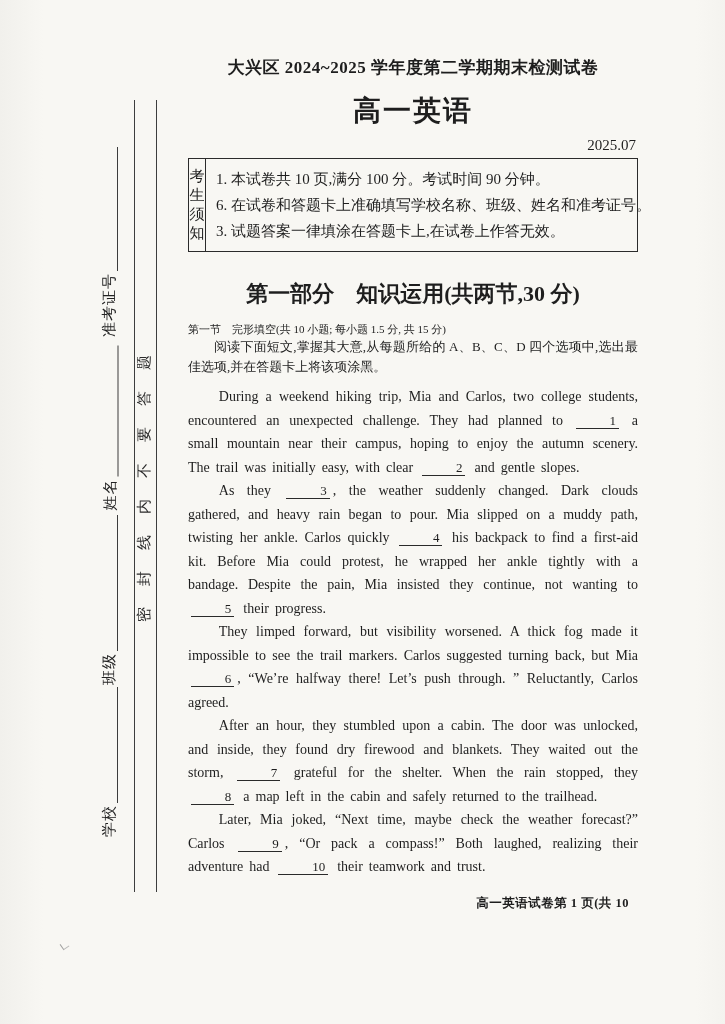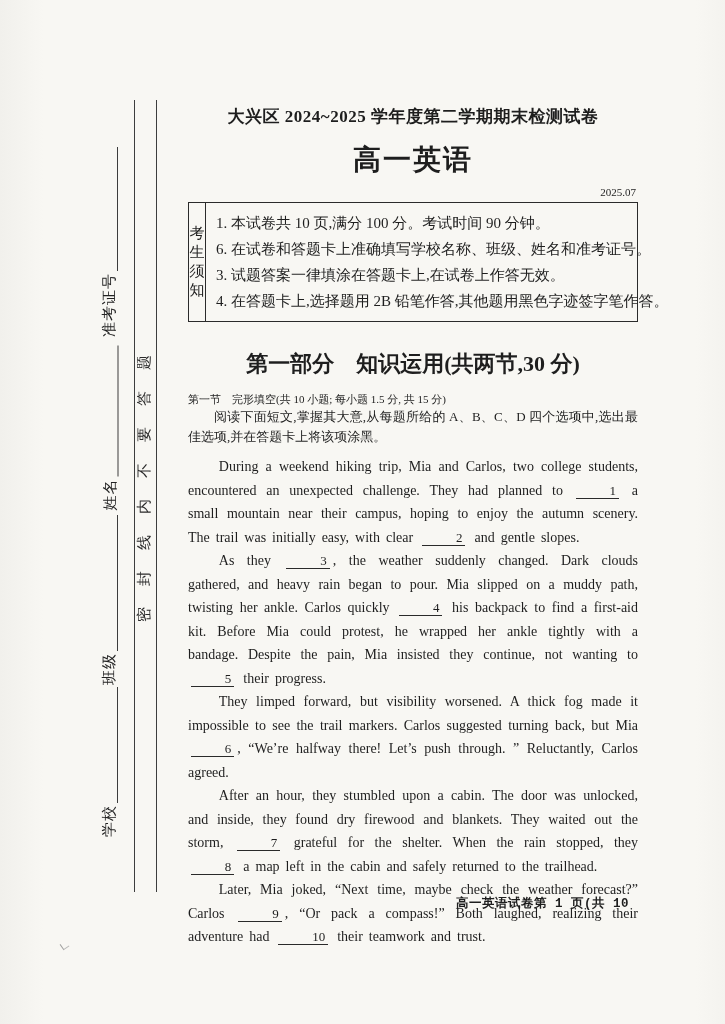--- a/index.html
+++ b/index.html
@@ -26,44 +26,44 @@
     transform:rotate(-90deg); text-align:center;
     font-size:15px; letter-spacing:21px; text-indent:21px;
     white-space:nowrap; color:#2a2a2a;
   }
   .stray-mark {
     position:absolute; left:61px; top:942px; width:6px; height:6px;
     border-left:1.5px solid #8a8a8a; border-bottom:1px solid #aaa;
     transform:rotate(-35deg); opacity:.8;
   }
   
-  .content { position:absolute; left:188px; top:0; width:450px; padding-top:105px; }
+  .content { position:absolute; left:188px; top:0; width:450px; padding-top:56px; }
   .exam-title { text-align:center; font-size:17px; font-weight:bold; letter-spacing:.5px; }
   .exam-subject { margin-top:13px; text-align:center; font-size:28px; font-weight:bold; letter-spacing:2px; }
-  .exam-date { margin-top:7px; text-align:right; font-size:11px; padding-right:2px; }
+  .exam-date { margin-top:7px; text-align:right; font-size:15px; padding-right:2px; }
   .notice-box { margin-top:4px; border:1.6px solid #2b2b2b; display:flex; background:transparent; }
   .notice-side { width:37px; border-right:1.6px solid #2b2b2b; display:flex; align-items:center; justify-content:flex-end; }
   .notice-side-text { width:16px; font-size:15px; line-height:19px; text-align:center; word-break:break-all; }
   .notice-items { flex:1; padding:7px 6px 7px 10px; font-size:15px; line-height:26px; white-space:nowrap; }
   .part-heading { margin-top:27px; text-align:center; font-size:22px; font-weight:bold; }
   .section-heading { margin-top:13px; font-size:11px; font-weight:normal; }
   .intro { margin-top:0; font-size:13px; line-height:20px; text-align:justify; text-indent:2em; }
   .passage { margin-top:8px; }
   .passage p {
     margin:0; font-size:14px; line-height:23.5px;
     text-align:justify; text-indent:2.2em; word-spacing:2.5px;
   }
   .blank {
     display:inline-block; min-width:30px; padding:0 3px; margin:0 3px;
     text-align:center; border-bottom:1.2px solid #2a2a2a;
     font-size:13px; line-height:15px;
   }
   .page-footer {
     position:absolute; right:9px; top:895px;
-    font-size:12.5px; font-weight:bold; letter-spacing:.5px;font-family:Liberation Mono, monospace;
+    font-size:12.5px; font-weight:bold; letter-spacing:.5px;
   }
 </style>
 </head>
 <body>
 
 <div class="vline inner-left"></div>
 <div class="vline inner-right"></div>
 
 <div class="seal-item" style="left:13px; top:232px; width:190px;">
   <span class="seal-label">准考证号</span>
@@ -92,21 +92,20 @@
   <div class="exam-date">2025.07</div>
 
   <div class="notice-box">
     <div class="notice-side">
       <div class="notice-side-text">考生须知</div>
     </div>
     <div class="notice-items">
       <div>1. 本试卷共 10 页,满分 100 分。考试时间 90 分钟。</div>
       <div>6. 在试卷和答题卡上准确填写学校名称、班级、姓名和准考证号。</div>
       <div>3. 试题答案一律填涂在答题卡上,在试卷上作答无效。</div>
-      <div>4. 在答题卡上,选择题用 2B 铅笔作答,其他题用黑色字迹签字笔作答。</div>
     </div>
   </div>
 
   <div class="part-heading">第一部分　知识运用(共两节,30 分)</div>
   <div class="section-heading">第一节　完形填空(共 10 小题; 每小题 1.5 分, 共 15 分)</div>
   <div class="intro">阅读下面短文,掌握其大意,从每题所给的 A、B、C、D 四个选项中,选出最佳选项,并在答题卡上将该项涂黑。</div>
 
   <div class="passage">
     <p>During a weekend hiking trip, Mia and Carlos, two college students, encountered an unexpected challenge. They had planned to <span class="blank">1</span> a small mountain near their campus, hoping to enjoy the autumn scenery. The trail was initially easy, with clear <span class="blank">2</span> and gentle slopes.</p>
     <p>As they <span class="blank">3</span>, the weather suddenly changed. Dark clouds gathered, and heavy rain began to pour. Mia slipped on a muddy path, twisting her ankle. Carlos quickly <span class="blank">4</span> his backpack to find a first-aid kit. Before Mia could protest, he wrapped her ankle tightly with a bandage. Despite the pain, Mia insisted they continue, not wanting to <span class="blank">5</span> their progress.</p>

